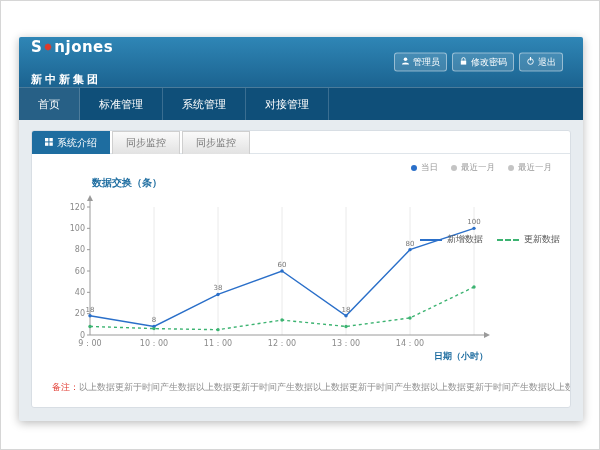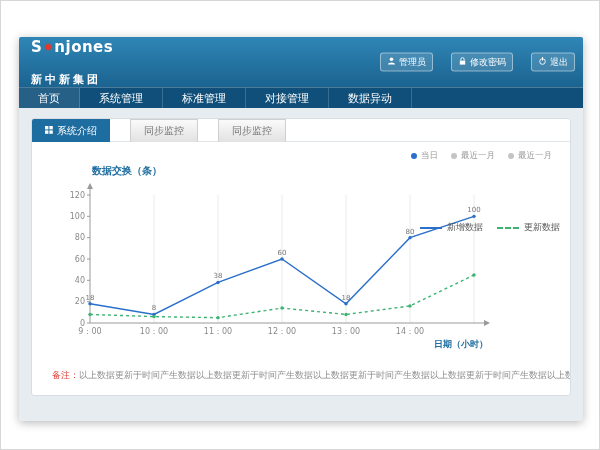--- a/index.html
+++ b/index.html
@@ -22,29 +22,29 @@
   
   .app-header{
     height:50px; background:linear-gradient(#2f86b6,#1b6390);
     display:flex; align-items:center; color:#fff; position:relative;
   }
   .brand{ display:flex; flex-direction:column; padding:0 14px 0 12px; }
   .brand-top{ display:flex; align-items:center; font-size:15px; font-weight:bold; letter-spacing:.5px; }
   .brand-top .star{ margin:0 1px; display:flex; }
   .brand-sub{ font-size:11px; font-weight:bold; letter-spacing:3px; margin-top:16px; }
   .page-title{ font-size:14px; font-weight:bold; margin-left:8px; margin-top:4px; }
-  .header-actions{ position:absolute; right:8px; top:50%; transform:translateY(-50%); display:flex; gap:18px;text-align:right; }
+  .header-actions{ position:absolute; right:20px; top:50%; transform:translateY(-50%); display:flex; gap:5px;text-align:right; }
   .hbtn{
     display:flex; align-items:center; gap:3px; font-size:9px; color:#fff;
     background:rgba(255,255,255,.14); border:1px solid rgba(255,255,255,.45);
     border-radius:3px; padding:2px 6px; cursor:pointer; white-space:nowrap;
   }
   
   .main-nav{
-    height:21px; background:#0f4f79; display:flex; align-items:stretch;
+    height:33px; background:#0f4f79; display:flex; align-items:stretch;
     border-top:1px solid rgba(255,255,255,.25);
   }
   .nav-item{
     display:flex; align-items:center; padding:0 19px; font-size:11px; color:#fff;
     border-right:1px solid rgba(255,255,255,.18); cursor:pointer;
   }
   .nav-item.active{ background:rgba(255,255,255,.10); }
   
   .content{ padding:10px 12px; height:307px; }
   .card{
@@ -52,21 +52,21 @@
     height:278px; position:relative; overflow:hidden;
   }
   .tabs{ display:flex; border-bottom:1px solid #dfe5ea; height:23px; }
   .tab{
     height:23px; display:flex; align-items:center; gap:4px;
     padding:0 13px; font-size:10px; cursor:pointer;
   }
   .tab.active{ background:#1e6da0; color:#fff; }
   .tab.inactive{
     background:linear-gradient(#fafafa,#e2e2e2); color:#777;
-    border:1px solid #cfcfcf; border-bottom:none; margin-left:20px;
+    border:1px solid #cfcfcf; border-bottom:none; margin-left:2px;
   }
   .period-legend{
     position:absolute; right:18px; top:31px; display:flex; gap:13px;
     font-size:8.5px; color:#999; align-items:center;
   }
   .pl-item{ display:flex; align-items:center; gap:4px; cursor:pointer; }
   .pl-dot{ width:6px; height:6px; border-radius:50%; background:#ccc; display:inline-block; }
   .y-axis-label{
     position:absolute; left:24px; top:45px; font-size:10px; font-weight:bold; color:#1e6da0;margin-left:36px;
   }
@@ -128,24 +128,23 @@
                 <line x1="5" y1="0.6" x2="5" y2="4.4" stroke="#fff" stroke-width="1.2"></line>
               </svg>
           </span>
           <span>退出</span>
         </div>
       </div>
     </div>
 
     <div class="main-nav">
       <div class="nav-item active">首页</div>
+      <div class="nav-item">标准管理</div>
       <div class="nav-item">系统管理</div>
-      <div class="nav-item">标准管理</div>
       <div class="nav-item">对接管理</div>
-      <div class="nav-item">数据异动</div>
     </div>
 
     <div class="content">
       <div class="card">
 
         <div class="tabs">
           <div class="tab active">
             <span>
               <svg width="8" height="8" viewBox="0 0 8 8">
                   <rect x="0" y="0" width="3.4" height="3.4" fill="#fff"></rect>

